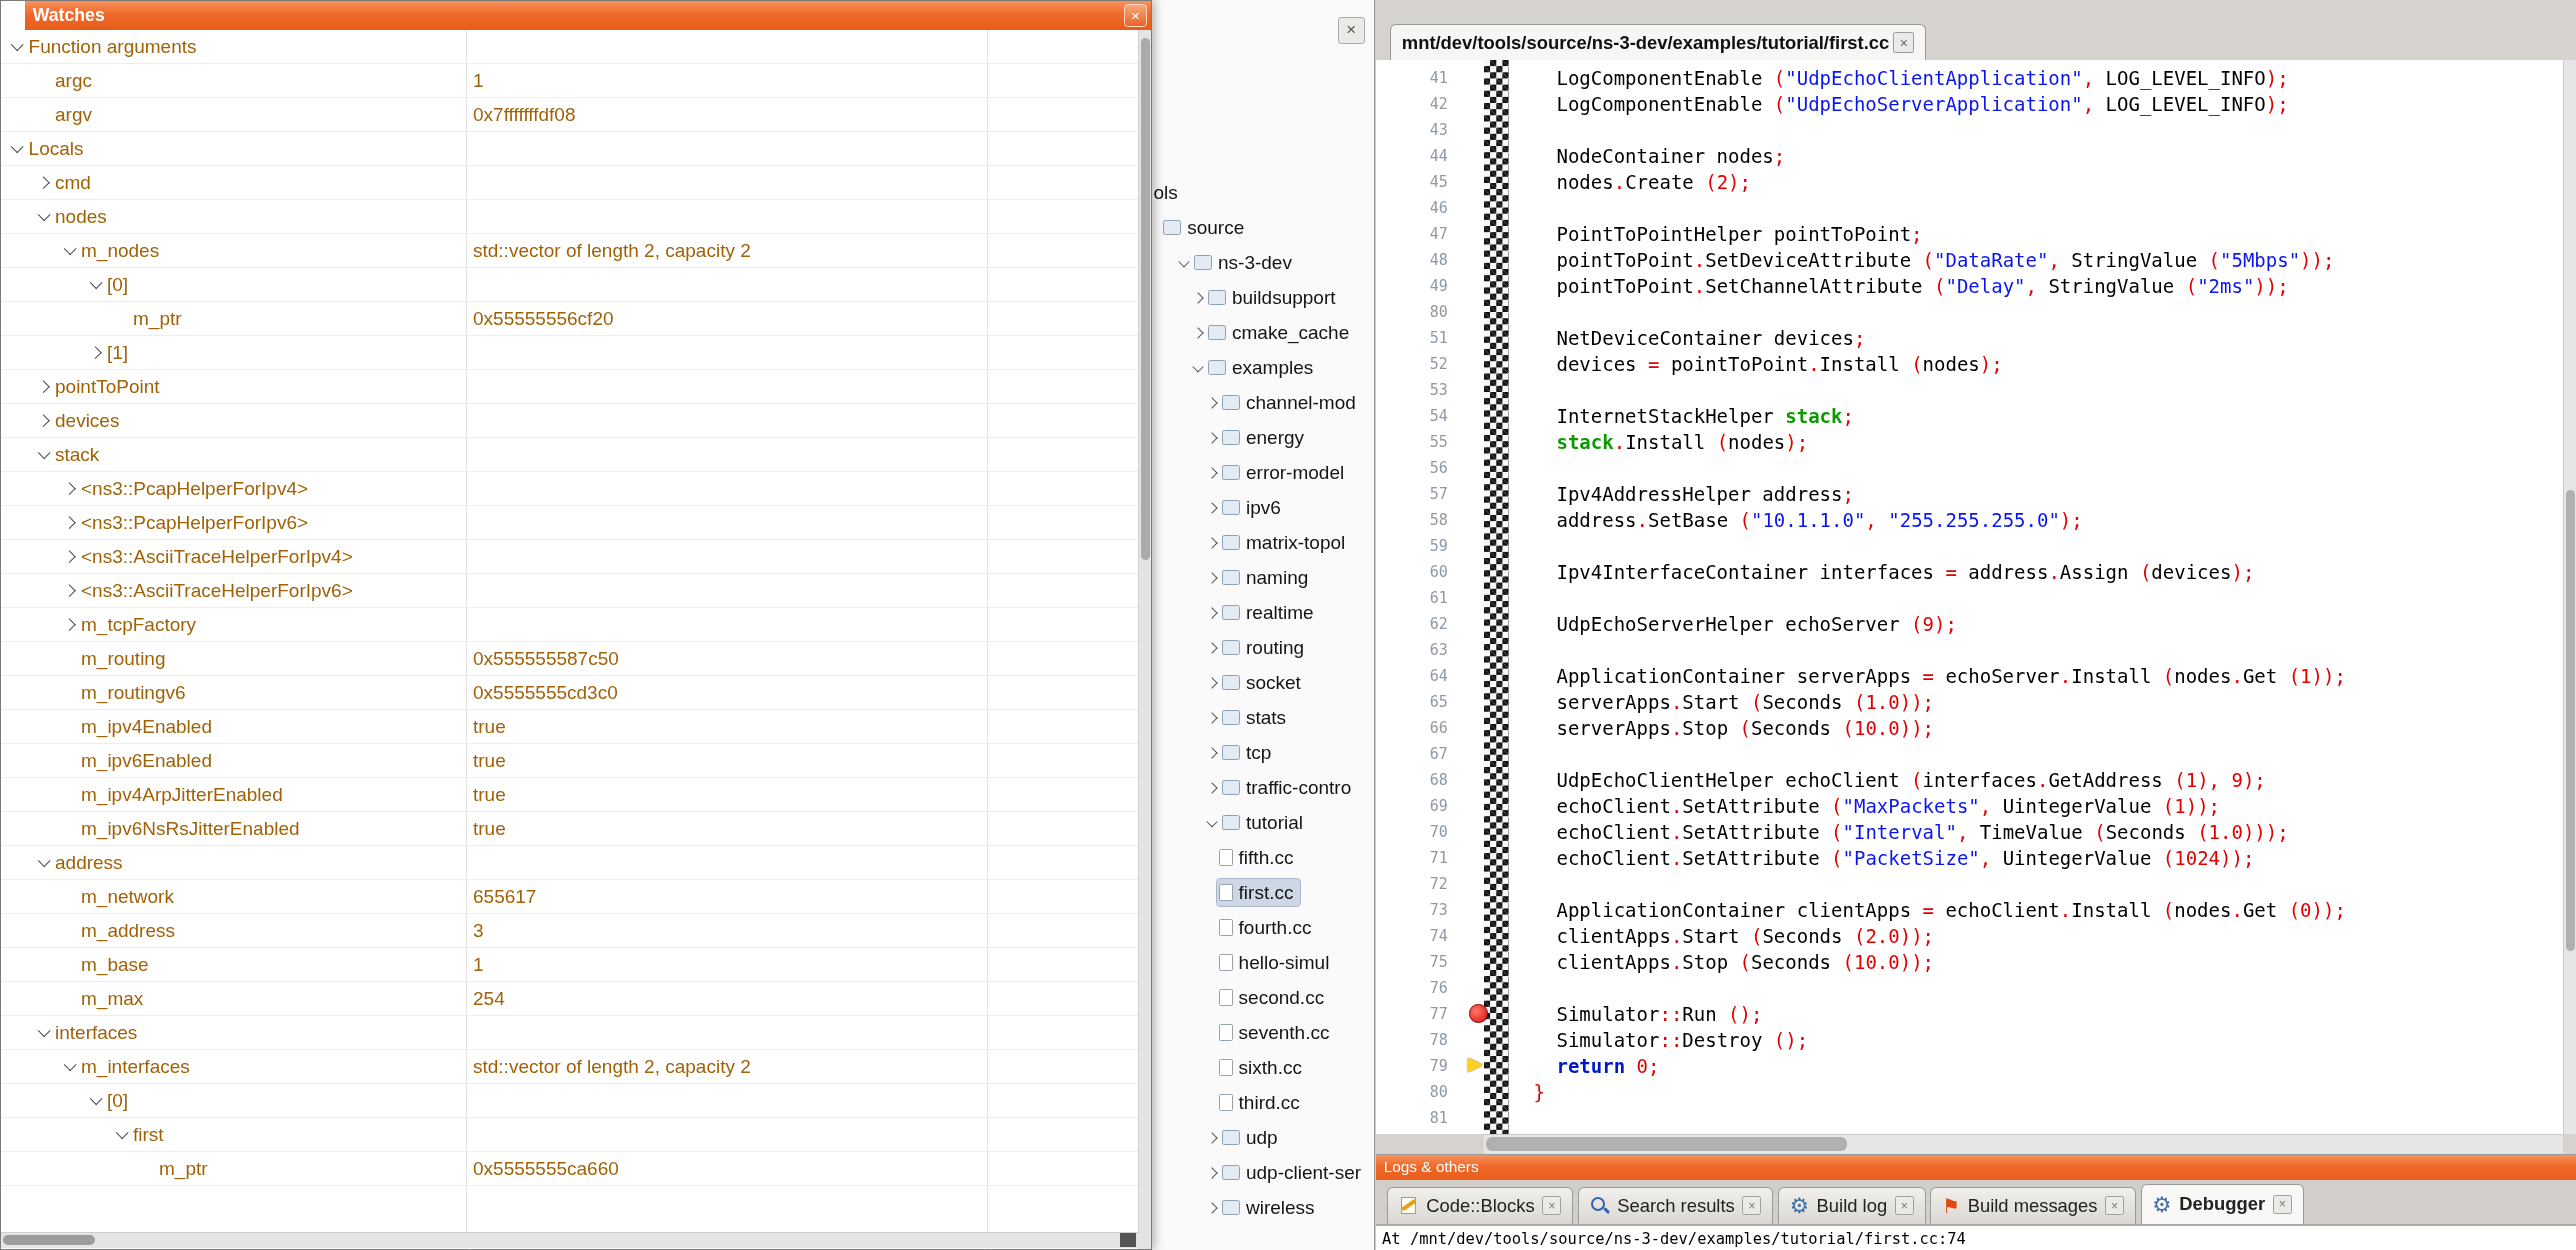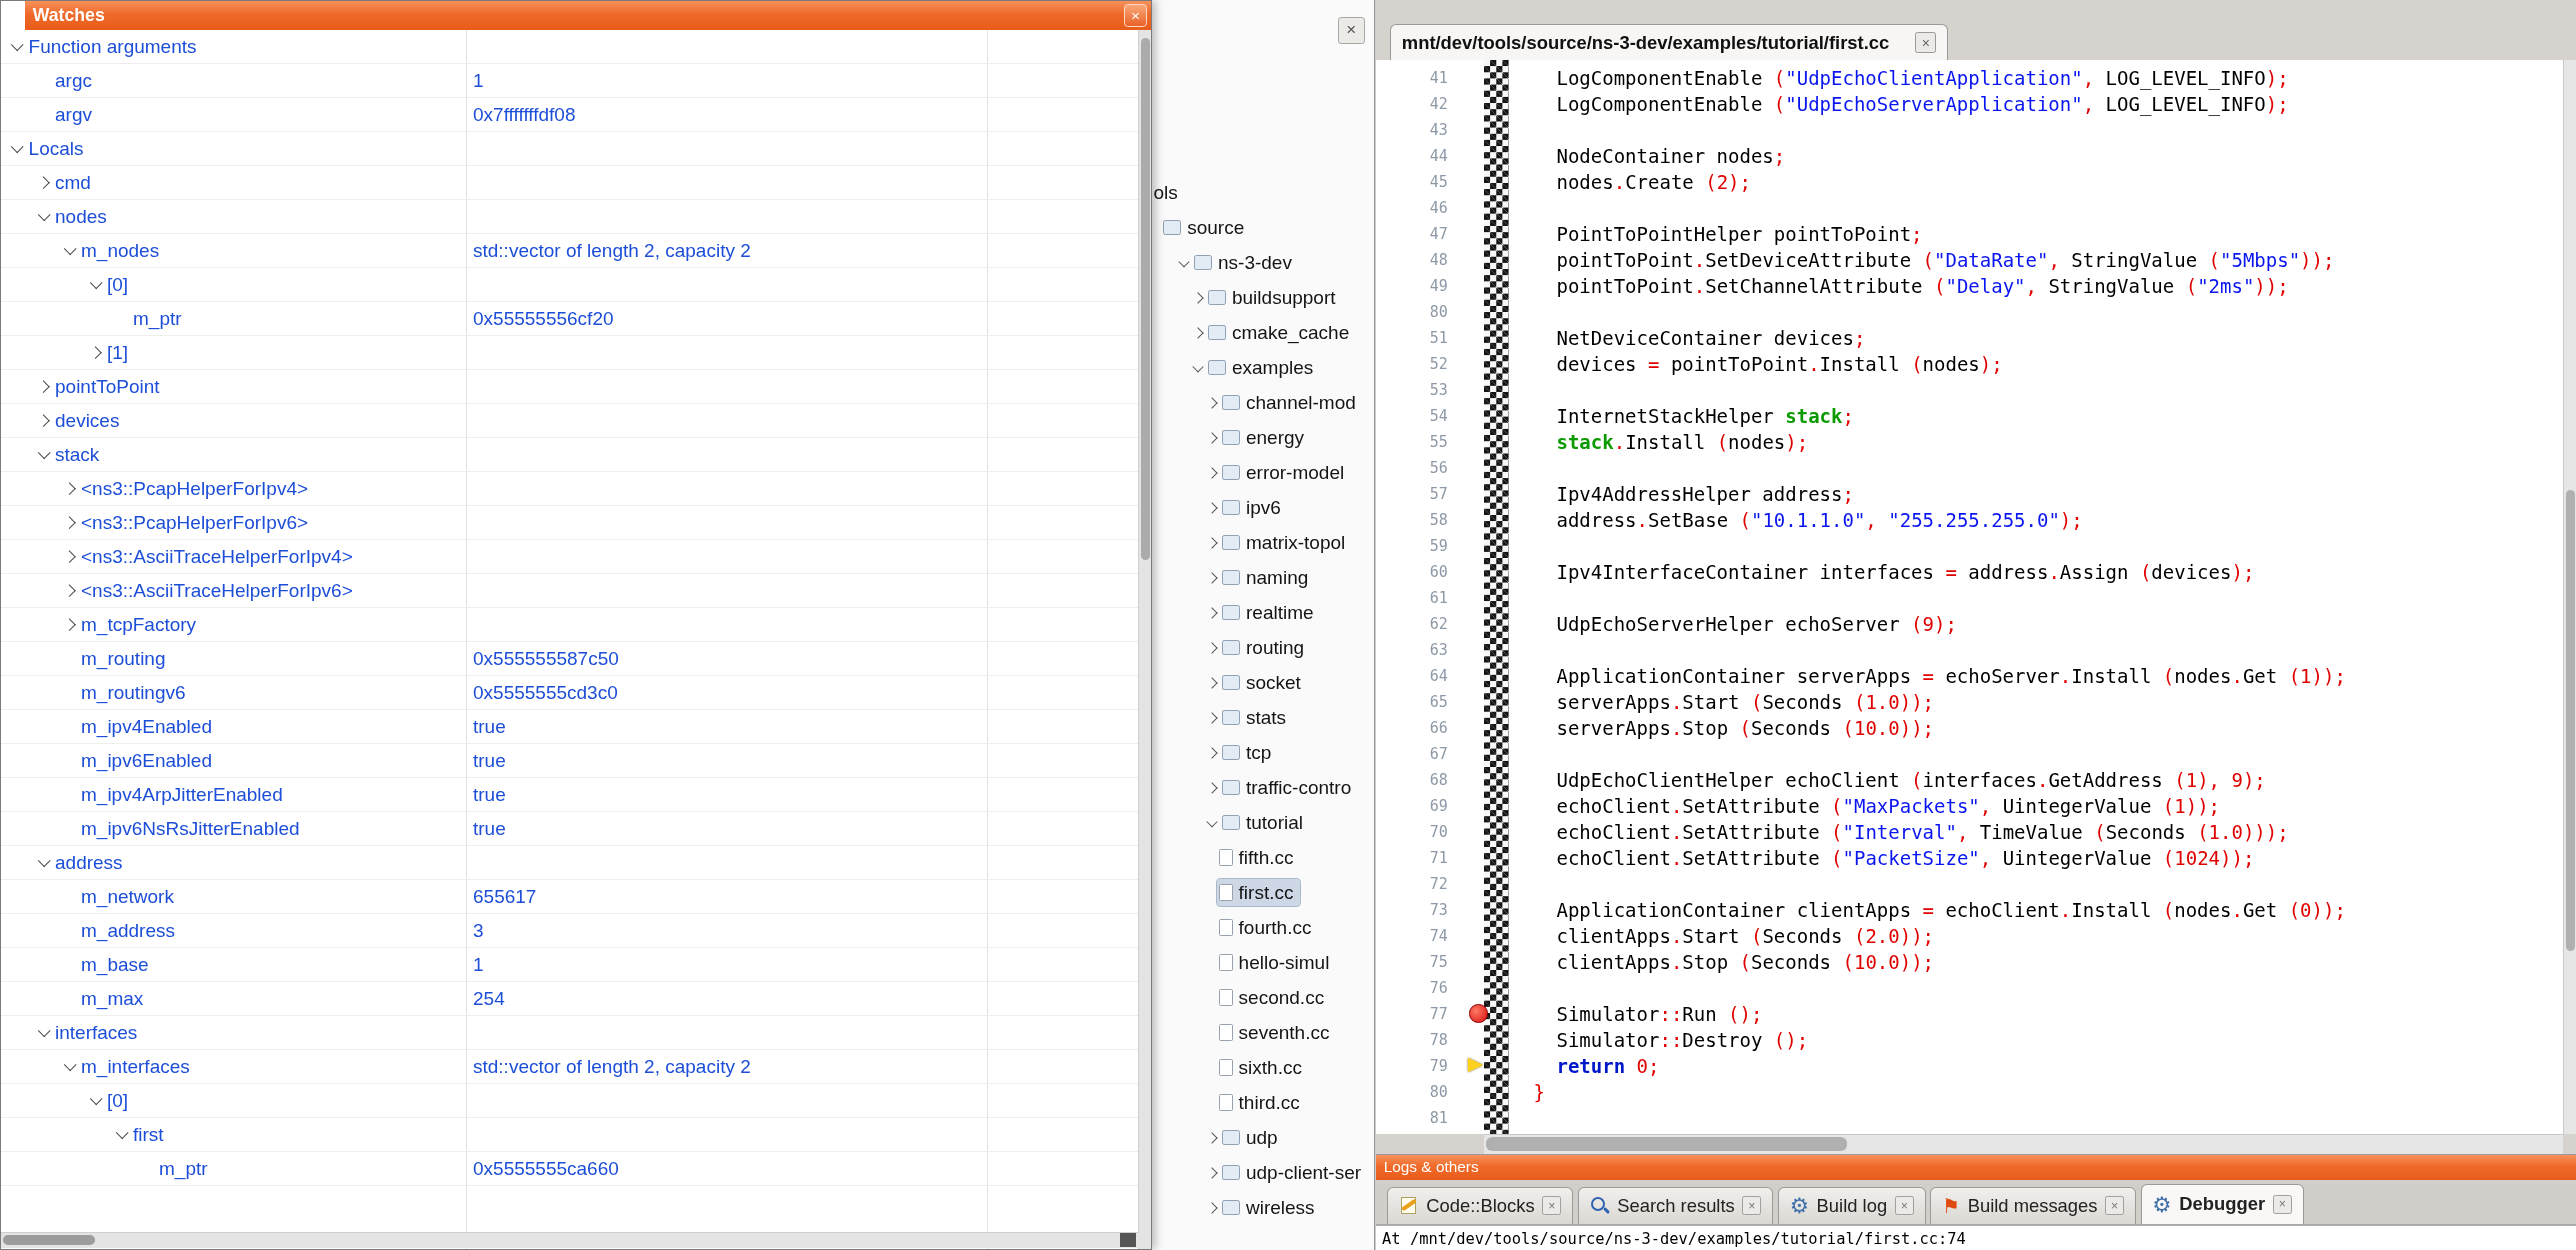--- a/index.html
+++ b/index.html
@@ -24,21 +24,21 @@
   .t-icon{flex:none;margin-right:6.1px;box-sizing:border-box;}
   .t-icon.folder{width:18.4px;height:15.4px;background:#e3ecf5;border:1.5px solid #8ea0b4;border-radius:2.3px;}
   .t-icon.file{width:14px;height:17.7px;background:#ffffff;border:1.5px solid #97a2ac;border-radius:1.5px;}
 
   
   .editor-wrap{position:absolute;left:1376px;top:0;width:1200px;height:1154px;background:#d6d3cf;}
   .tabbar{position:absolute;left:0;top:23px;right:0;height:37px;background:#d6d3cf;
     border-bottom:0.8px solid #9a9a9a;}
   .tab{position:absolute;left:14px;bottom:0;height:36px;background:#f7f6f4;
     border:0.8px solid #9a9a9a;border-bottom:none;border-radius:6.1px 6.1px 0 0;
-    display:flex;align-items:center;padding:0 10.8px;gap:26px;box-sizing:border-box;}
+    display:flex;align-items:center;padding:0 10.8px;gap:4px;box-sizing:border-box;}
   .tab-label{font-size:18.4px;font-weight:bold;color:#111;white-space:nowrap;}
   .tab-close{width:19px;height:19px;border:0.8px solid #9a9a9a;border-radius:2.3px;background:#eceae7;
     display:flex;align-items:center;justify-content:center;font-size:14px;color:#666;}
   .editor{position:absolute;left:0;top:60px;right:13px;bottom:20px;background:#ffffff;overflow:hidden;}
   .strip{position:absolute;left:108px;top:0;bottom:0;width:24.6px;background-color:#f8f8f8;
     background-image:
       linear-gradient(45deg,#141414 25%,transparent 25%,transparent 75%,#141414 75%),
       linear-gradient(45deg,#141414 25%,transparent 25%,transparent 75%,#141414 75%);
     background-position:0 0,6.1px 6.1px;background-size:12.3px 12.3px;}
   .lines{position:absolute;left:0;top:4.6px;right:0;}
@@ -93,21 +93,21 @@
   .watches{position:absolute;left:0;top:0;width:1152px;height:1250px;background:#ffffff;
     border:0.8px solid #7a7a7a;box-sizing:border-box;box-shadow:3.1px 0 9.2px rgba(0,0,0,.28);}
   .w-title{position:absolute;left:0;top:0;right:0;height:29px;
     display:flex;align-items:center;padding-left:7.7px;font-size:17.7px;font-weight:bold;box-sizing:border-box;margin-left:24px;}
   .w-close{margin-left:auto;margin-right:3.8px;width:21.5px;height:21.5px;
     background:linear-gradient(180deg,#f9a878,#e9622a);border:0.8px solid #fcd9c2;border-radius:3.8px;
     color:#fff;font-size:15.4px;font-weight:normal;display:flex;align-items:center;justify-content:center;}
   .w-grid{position:absolute;left:0;top:29px;width:1138px;bottom:0;overflow:hidden;background:#fff;}
   .w-vline{position:absolute;top:0;bottom:0;width:0.8px;background:#e2e2e2;}
   .w-row{height:34px;border-bottom:0.8px solid #eeeeee;position:relative;display:flex;align-items:center;
-    font-size:19px;color:#1d4ed8;box-sizing:border-box;}
+    font-size:19px;color:#a16207;box-sizing:border-box;}
   .w-pad{flex:none;}
   .chev{flex:none;width:23px;display:flex;align-items:center;justify-content:center;}
   .chev i{display:block;width:8.4px;height:8.4px;border-right:1.9px solid #4a4a4a;border-bottom:1.9px solid #4a4a4a;}
   .chev.open i{transform:rotate(45deg) translate(-0.8px,-1.5px);}
   .chev.closed i{transform:rotate(-45deg);}
   .w-label{white-space:nowrap;}
   .w-value{position:absolute;left:472px;white-space:nowrap;}
   .w-vscroll{position:absolute;right:0;top:29px;width:13px;bottom:0;background:#e4e4e4;border-left:0.8px solid #cfcfcf;box-sizing:border-box;}
   .w-vthumb{position:absolute;left:1.5px;right:1.5px;top:7.7px;height:522px;background:#ababab;border-radius:5.4px;}
   .w-hscroll{position:absolute;left:0;bottom:1.5px;height:15.4px;width:1138px;background:#e4e4e4;border-top:0.8px solid #cfcfcf;box-sizing:border-box;}

